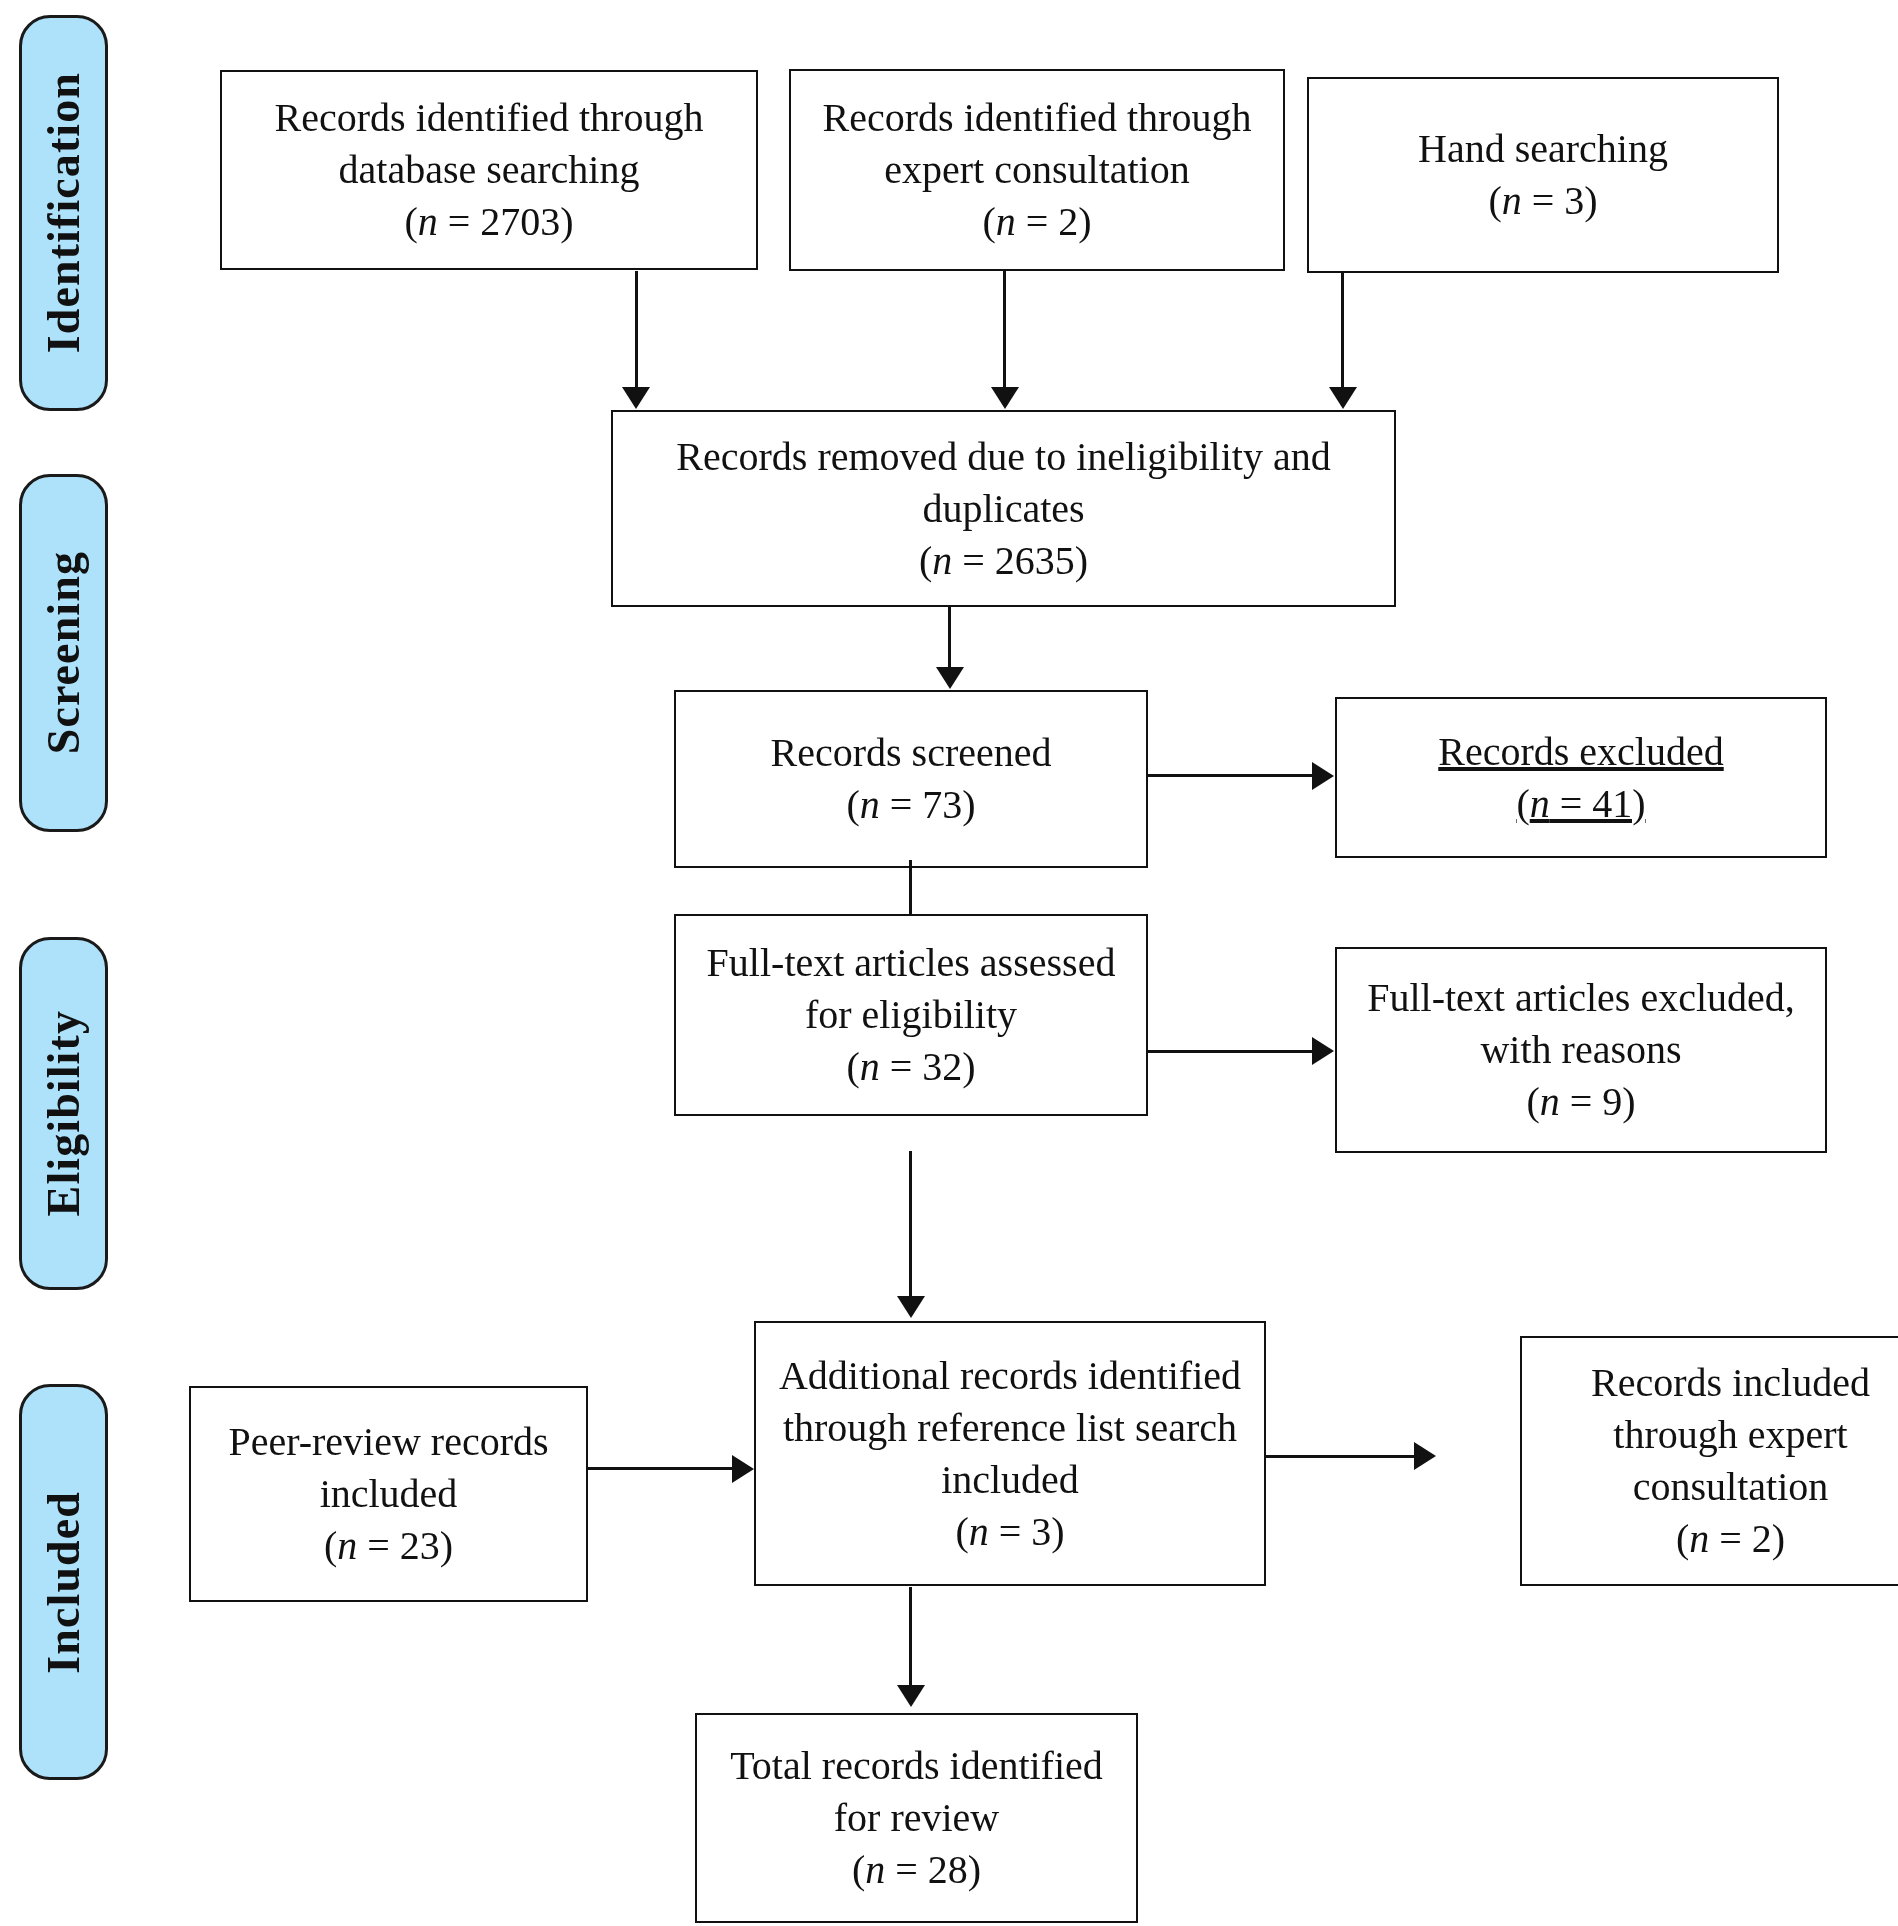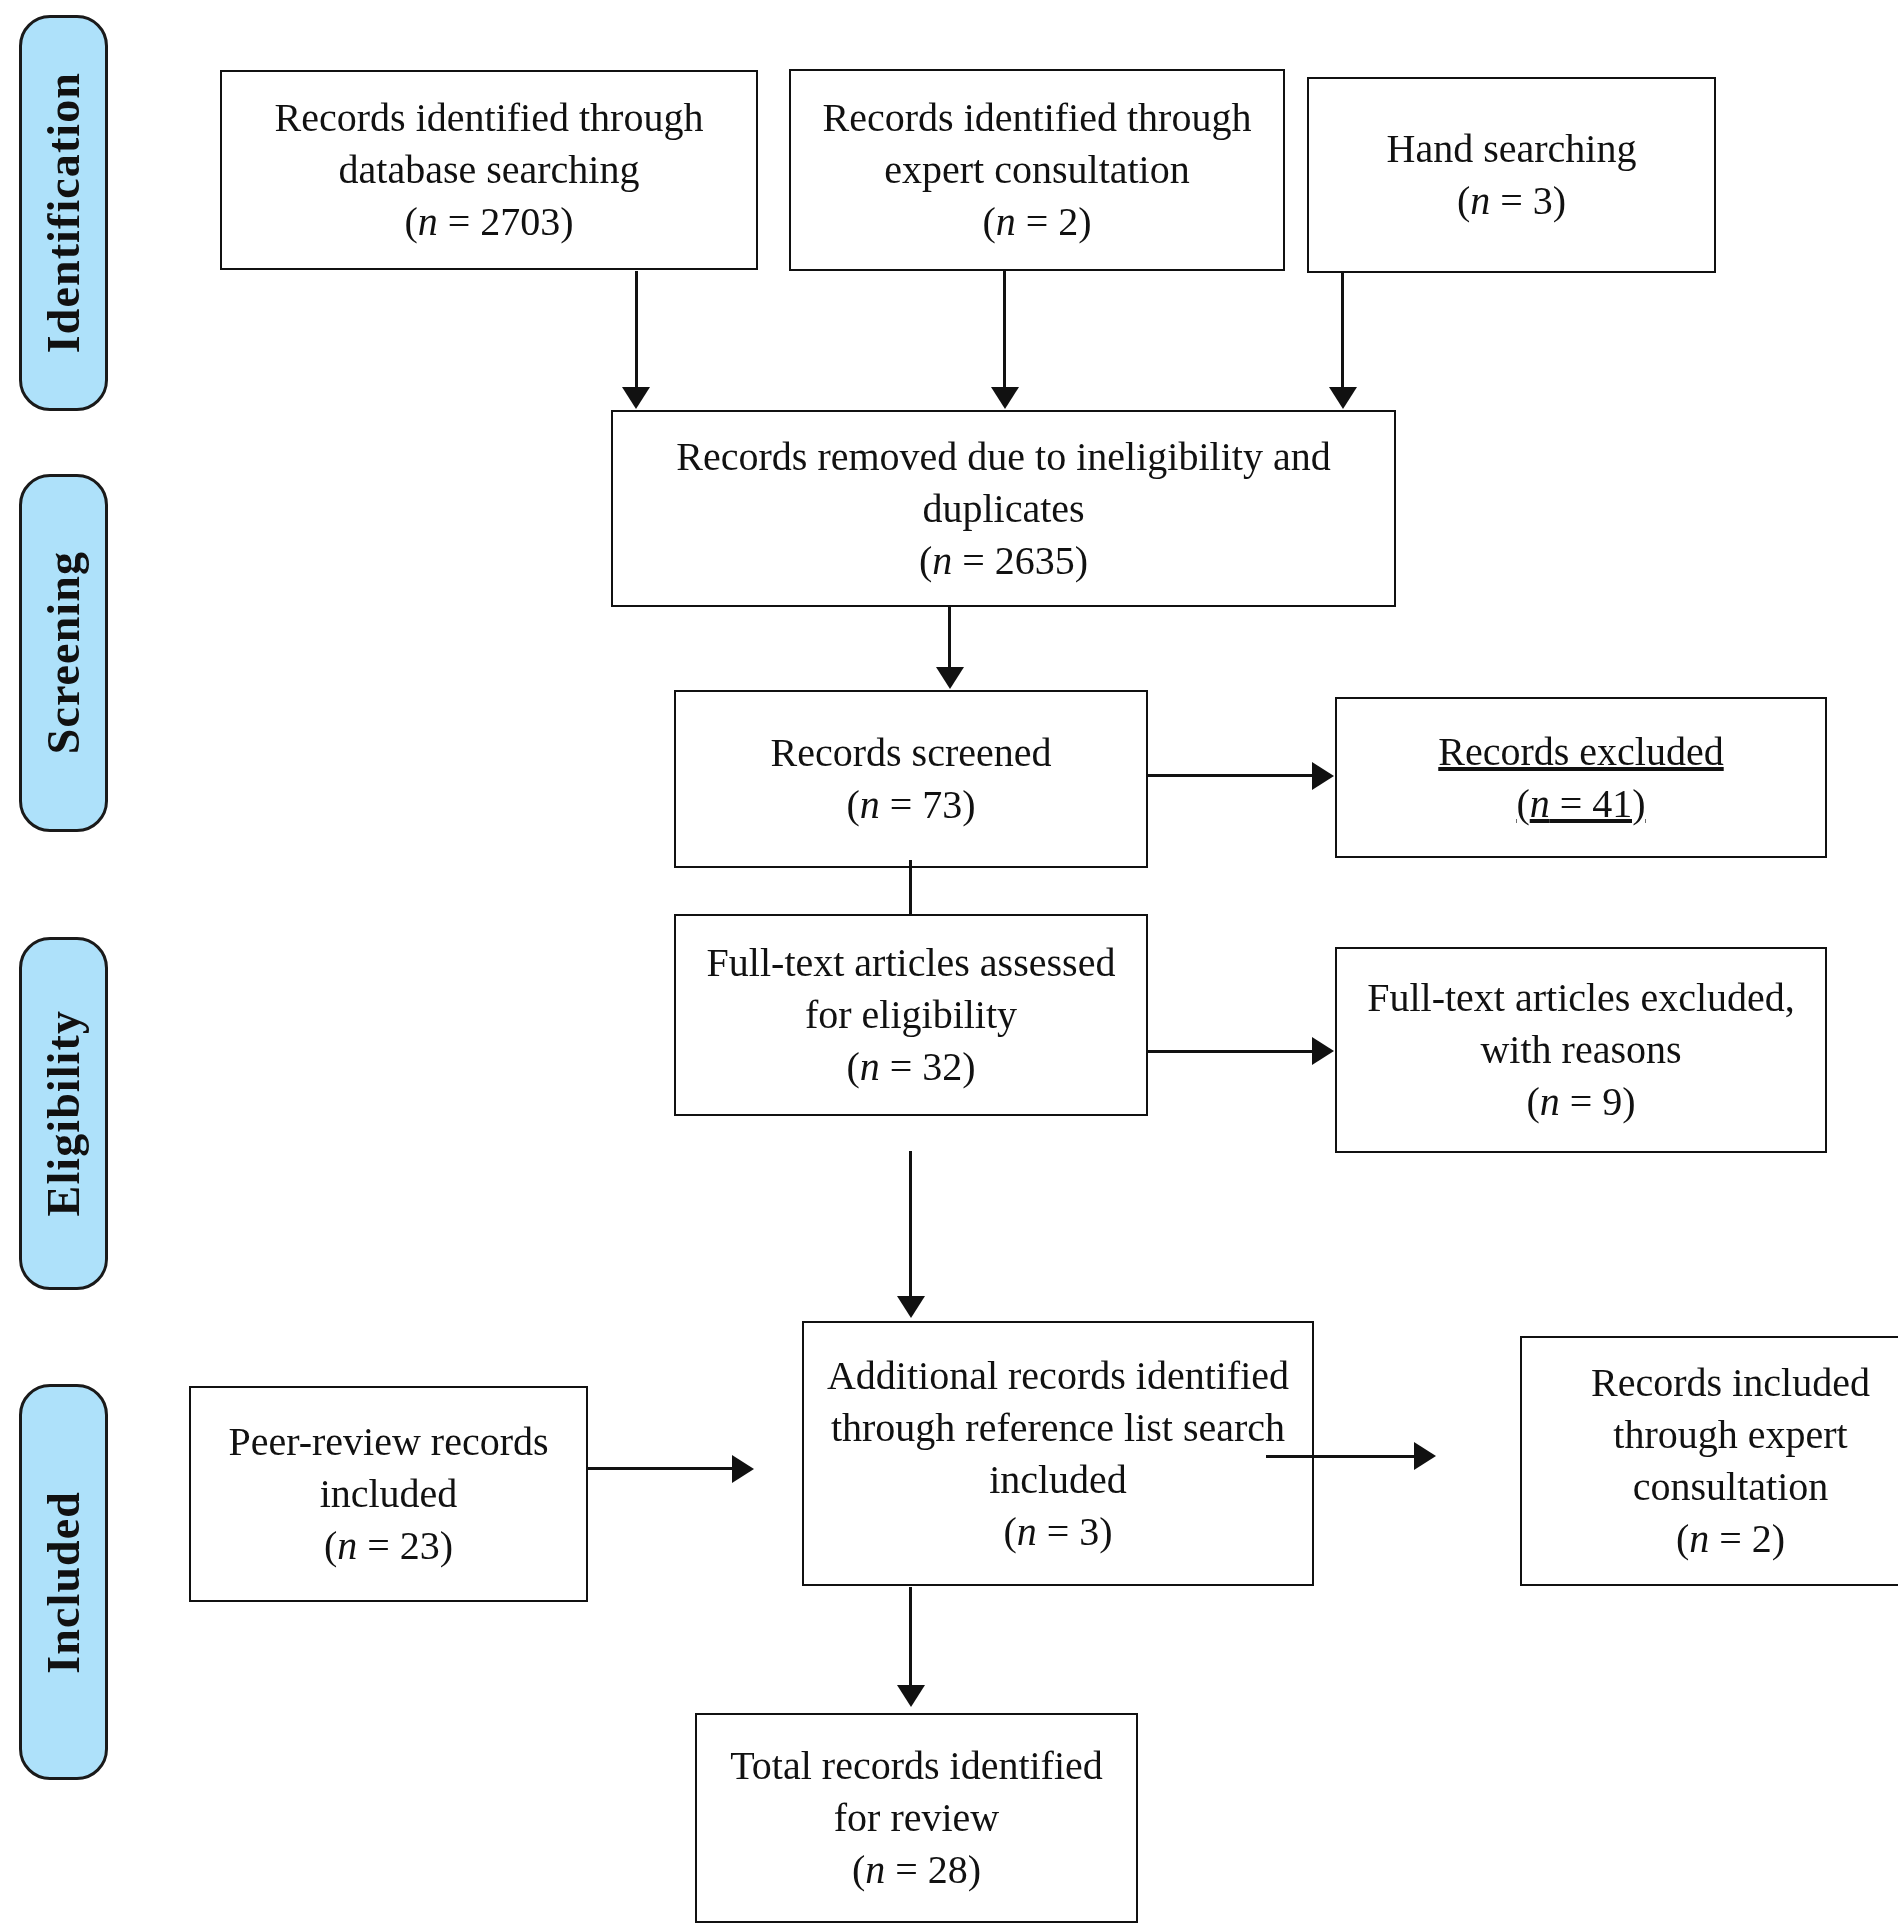--- a/index.html
+++ b/index.html
@@ -88,21 +88,21 @@
     <span class="ln">database searching</span>
     <span class="ln nline">(<i>n</i> = 2703)</span>
   </div>
 
   <div class="box" style="left:789px;top:69px;width:496px;height:202px;">
     <span class="ln">Records identified through</span>
     <span class="ln">expert consultation</span>
     <span class="ln nline">(<i>n</i> = 2)</span>
   </div>
 
-  <div class="box" style="left:1307px;top:77px;width:409px;height:196px;">
+  <div class="box" style="left:1307px;top:77px;width:472px;height:196px;">
     <span class="ln">Hand searching</span>
     <span class="ln nline">(<i>n</i> = 3)</span>
   </div>
 
   <div class="vline" style="left:635px;top:271px;height:120px;"></div>
   <div class="arrow-down" style="left:622px;top:387px;"></div>
 
   <div class="vline" style="left:1003px;top:271px;height:120px;"></div>
   <div class="arrow-down" style="left:991px;top:387px;"></div>
 
@@ -154,21 +154,21 @@
 
   <div class="box" style="left:189px;top:1386px;width:399px;height:216px;">
     <span class="ln">Peer-review records</span>
     <span class="ln">included</span>
     <span class="ln nline">(<i>n</i> = 23)</span>
   </div>
 
   <div class="hline" style="left:587px;top:1467px;width:147px;"></div>
   <div class="arrow-right" style="left:732px;top:1455px;"></div>
 
-  <div class="box" style="left:754px;top:1321px;width:512px;height:265px;margin-left:48px;">
+  <div class="box" style="left:754px;top:1321px;width:512px;height:265px;">
     <span class="ln">Additional records identified</span>
     <span class="ln">through reference list search</span>
     <span class="ln">included</span>
     <span class="ln nline">(<i>n</i> = 3)</span>
   </div>
 
   <div class="hline" style="left:1266px;top:1455px;width:150px;"></div>
   <div class="arrow-right" style="left:1414px;top:1442px;"></div>
 
   <div class="box" style="left:1520px;top:1330px;width:421px;height:250px;margin-top:6px;">

